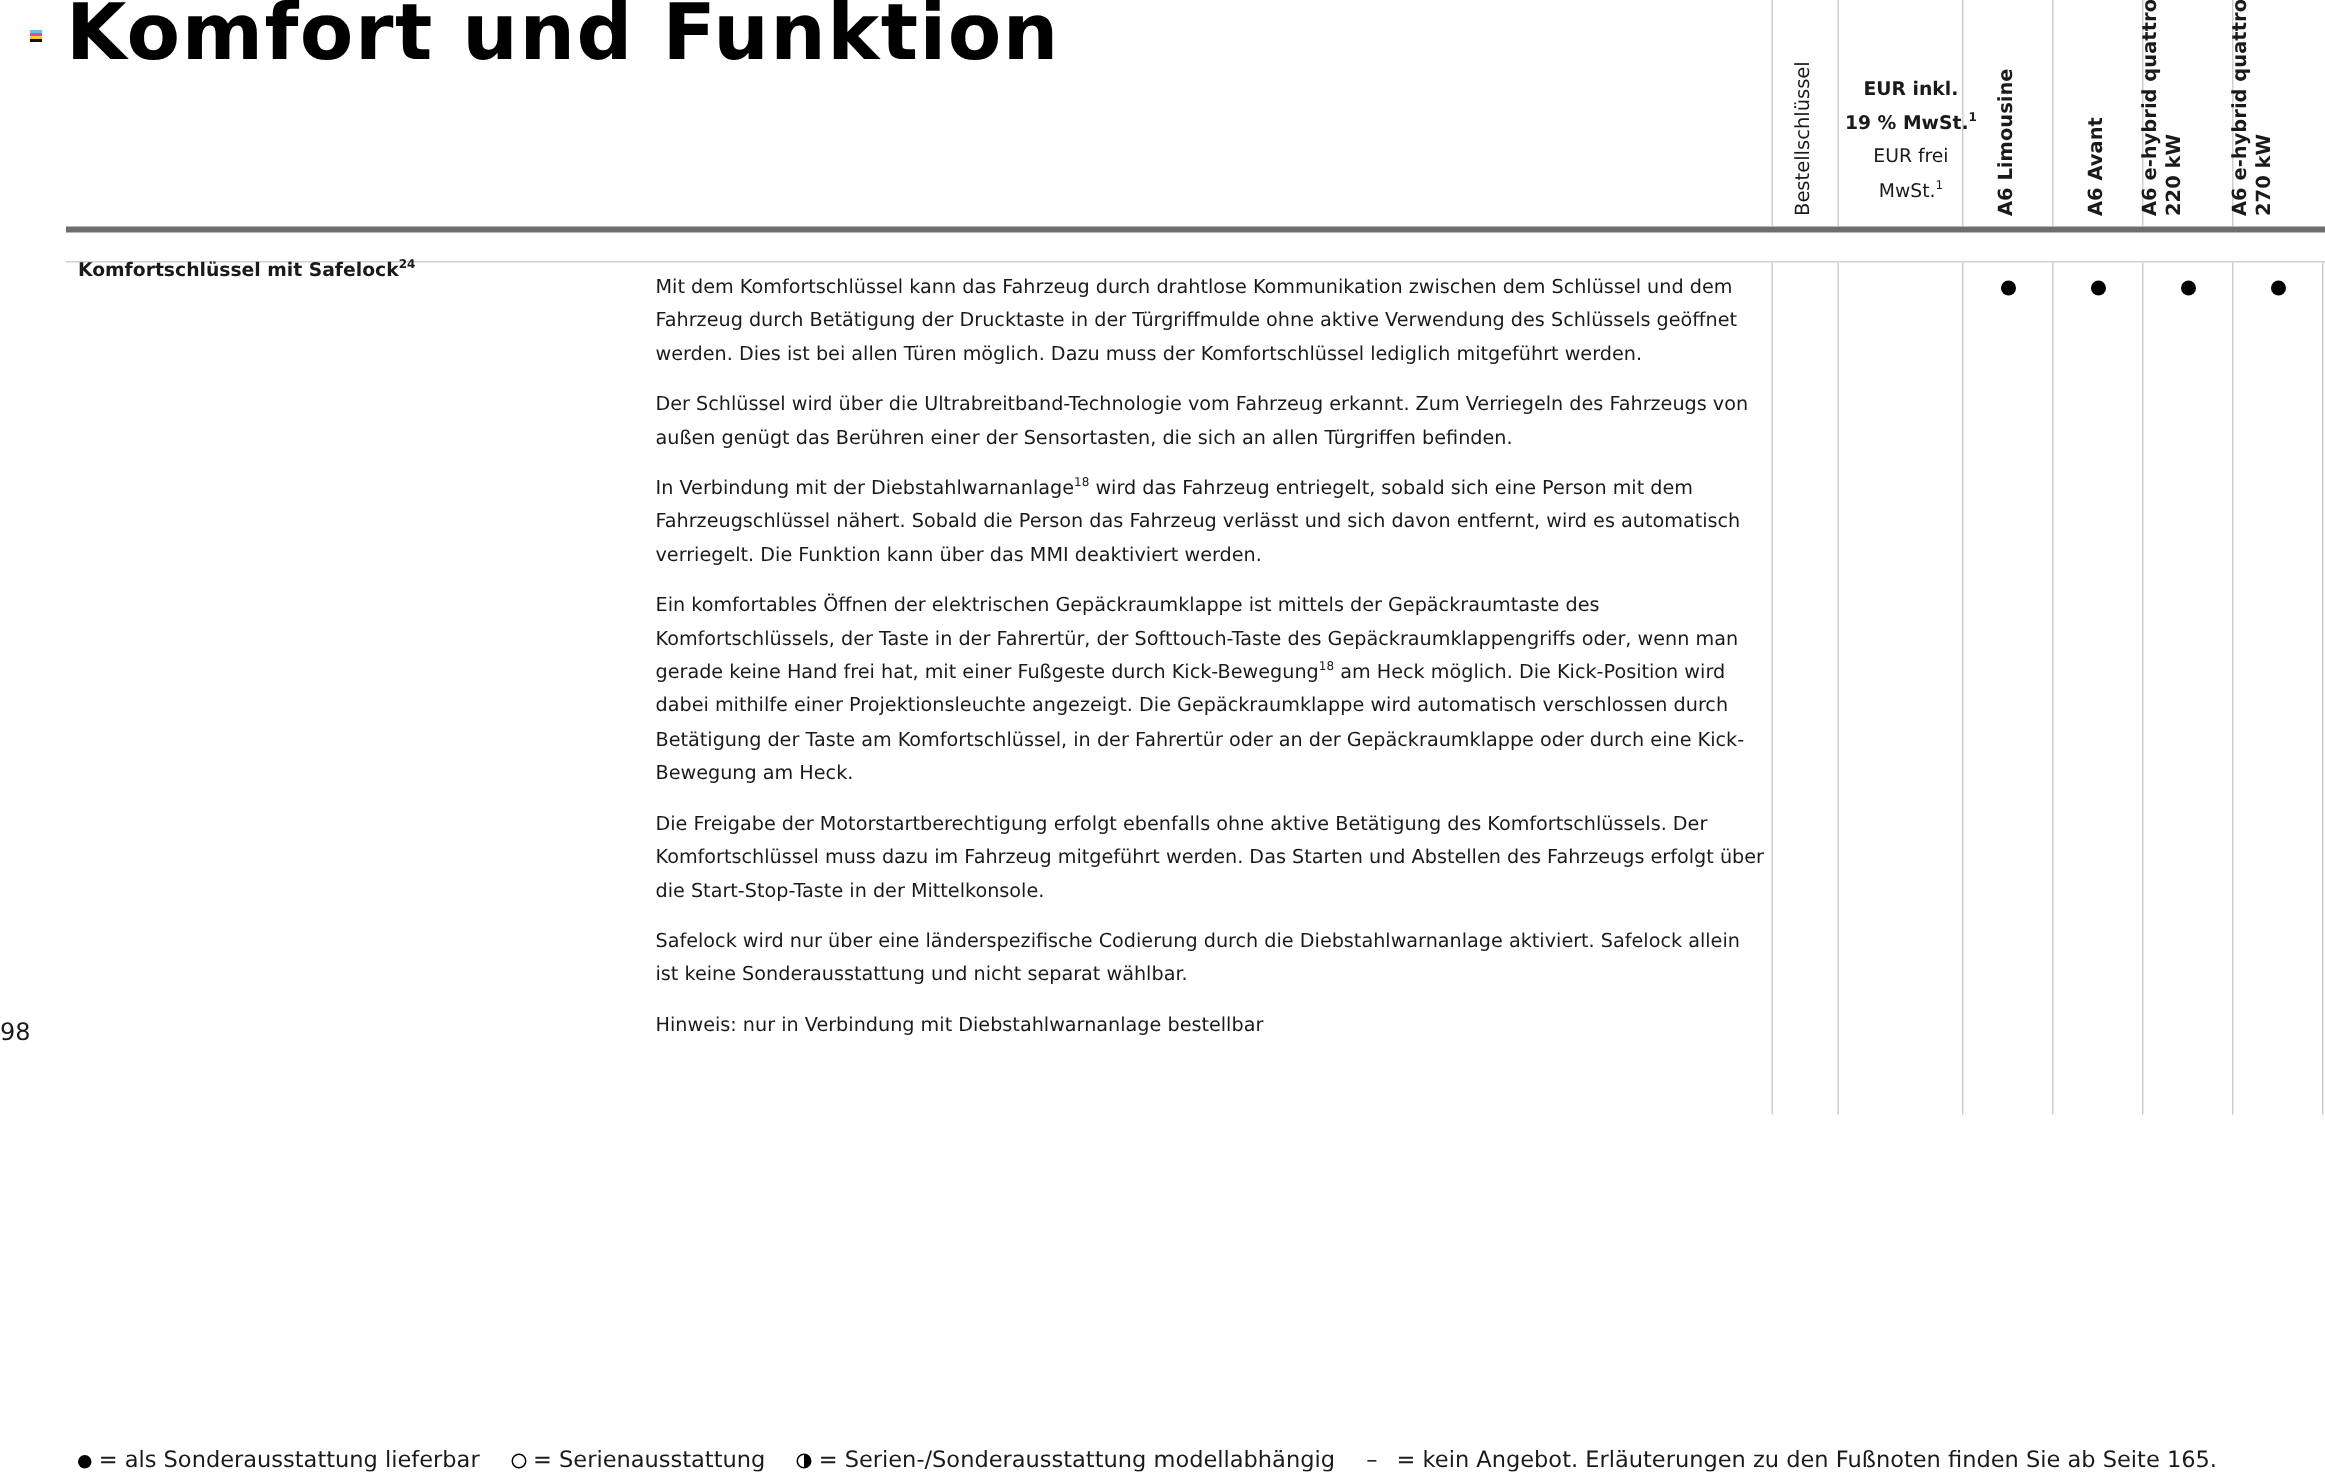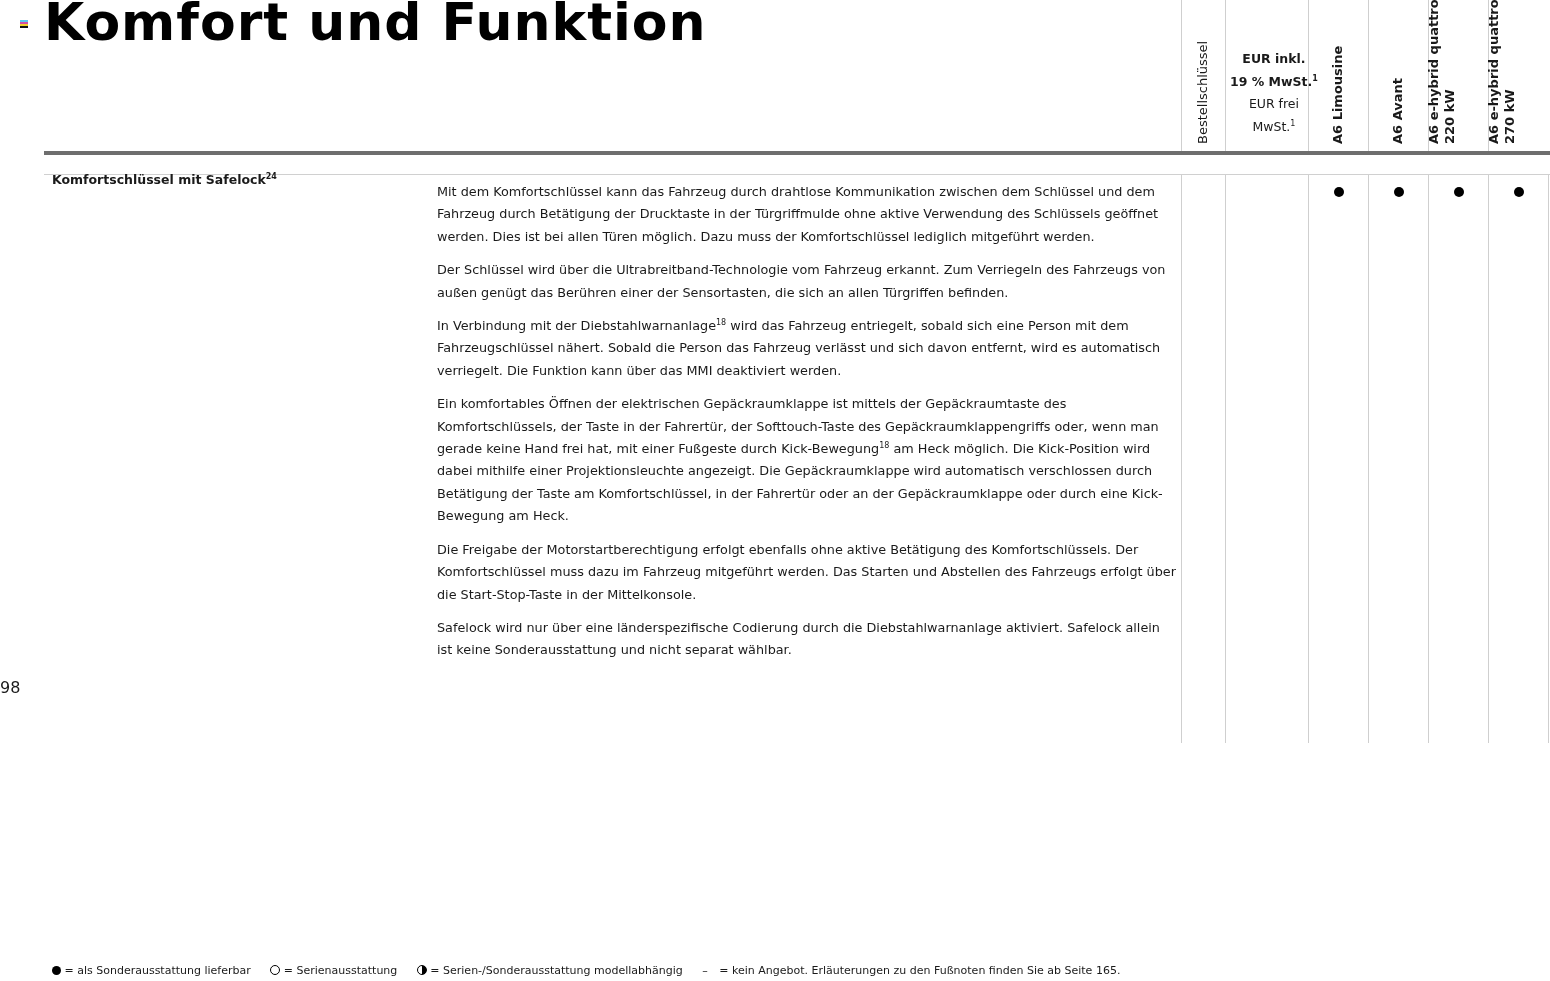--- a/index.html
+++ b/index.html
@@ -16,21 +16,21 @@
               white-space:nowrap; font-size:13px; line-height:16px; }
   .hdr-vert.bold { font-weight:bold; }
   .price-hdr { position:absolute; left:1230px; top:48px; font-size:12.5px; line-height:22.5px;text-align:center; }
   .price-hdr .b { font-weight:bold; }
   .price-hdr sup, .feature-name sup, .desc sup { font-size:8px; vertical-align:super; line-height:0; }
   .feature-name { position:absolute; left:52px; top:172px; font-size:12.5px; font-weight:bold; }
   .desc { position:absolute; left:437px; top:181px; width:740px; font-size:12.8px; line-height:22.4px; }
   .desc p { margin:0 0 11px 0; }
   .dot { position:absolute; top:187px; width:10px; height:10px; border-radius:50%; background:#000; }
   .page-num { position:absolute; left:0px; top:678px; font-size:16px; }
-  .legend { position:absolute; left:52px; top:964px; font-size:11px; white-space:nowrap; }
+  .legend { position:absolute; left:52px; top:964px; font-size:15px; white-space:nowrap; }
   .legend span { margin-right:8px; }
   .sym-full { display:inline-block; width:9px; height:9px; border-radius:50%; background:#000; vertical-align:-1px; }
   .sym-empty { display:inline-block; width:8px; height:8px; border-radius:50%; border:1px solid #000; vertical-align:-1px; }
   .sym-half { display:inline-block; width:8px; height:8px; border-radius:50%; border:1px solid #000;
               background:linear-gradient(90deg,#fff 50%,#000 50%); vertical-align:-1px; }
 </style>
 </head>
 <body>
 
 <div class="marks">
@@ -90,20 +90,21 @@
   <span>Komfortschlüssel mit Safelock</span><sup>24</sup>
 </div>
 
 <div class="desc">
   <p>Mit dem Komfortschlüssel kann das Fahrzeug durch drahtlose Kommunikation zwischen dem Schlüssel und dem Fahrzeug durch Betätigung der Drucktaste in der Türgriffmulde ohne aktive Verwendung des Schlüssels geöffnet werden. Dies ist bei allen Türen möglich. Dazu muss der Komfortschlüssel lediglich mitgeführt werden.</p>
   <p>Der Schlüssel wird über die Ultrabreitband-Technologie vom Fahrzeug erkannt. Zum Verriegeln des Fahrzeugs von außen genügt das Berühren einer der Sensortasten, die sich an allen Türgriffen befinden.</p>
   <p><span>In Verbindung mit der Diebstahlwarnanlage</span><sup>18</sup><span> wird das Fahrzeug entriegelt, sobald sich eine Person mit dem Fahrzeugschlüssel nähert. Sobald die Person das Fahrzeug verlässt und sich davon entfernt, wird es automatisch verriegelt. Die Funktion kann über das MMI deaktiviert werden.</span></p>
   <p><span>Ein komfortables Öffnen der elektrischen Gepäckraumklappe ist mittels der Gepäckraumtaste des Komfortschlüssels, der Taste in der Fahrertür, der Softtouch-Taste des Gepäckraumklappengriffs oder, wenn man gerade keine Hand frei hat, mit einer Fußgeste durch Kick-Bewegung</span><sup>18</sup><span> am Heck möglich. Die Kick-Position wird dabei mithilfe einer Projektionsleuchte angezeigt. Die Gepäckraumklappe wird automatisch verschlossen durch Betätigung der Taste am Komfortschlüssel, in der Fahrertür oder an der Gepäckraumklappe oder durch eine Kick-Bewegung am Heck.</span></p>
   <p>Die Freigabe der Motorstartberechtigung erfolgt ebenfalls ohne aktive Betätigung des Komfortschlüssels. Der Komfortschlüssel muss dazu im Fahrzeug mitgeführt werden. Das Starten und Abstellen des Fahrzeugs erfolgt über die Start-Stop-Taste in der Mittelkonsole.</p>
   <p>Safelock wird nur über eine länderspezifische Codierung durch die Diebstahlwarnanlage aktiviert. Safelock allein ist keine Sonderausstattung und nicht separat wählbar.</p>
+  <p>Hinweis: nur in Verbindung mit Diebstahlwarnanlage bestellbar</p>
 </div>
 
 <div class="dot" style="left:1334px;"></div>
 <div class="dot" style="left:1394px;"></div>
 <div class="dot" style="left:1454px;"></div>
 <div class="dot" style="left:1514px;"></div>
 
 <div class="page-num">98</div>
 
 <div class="legend">

